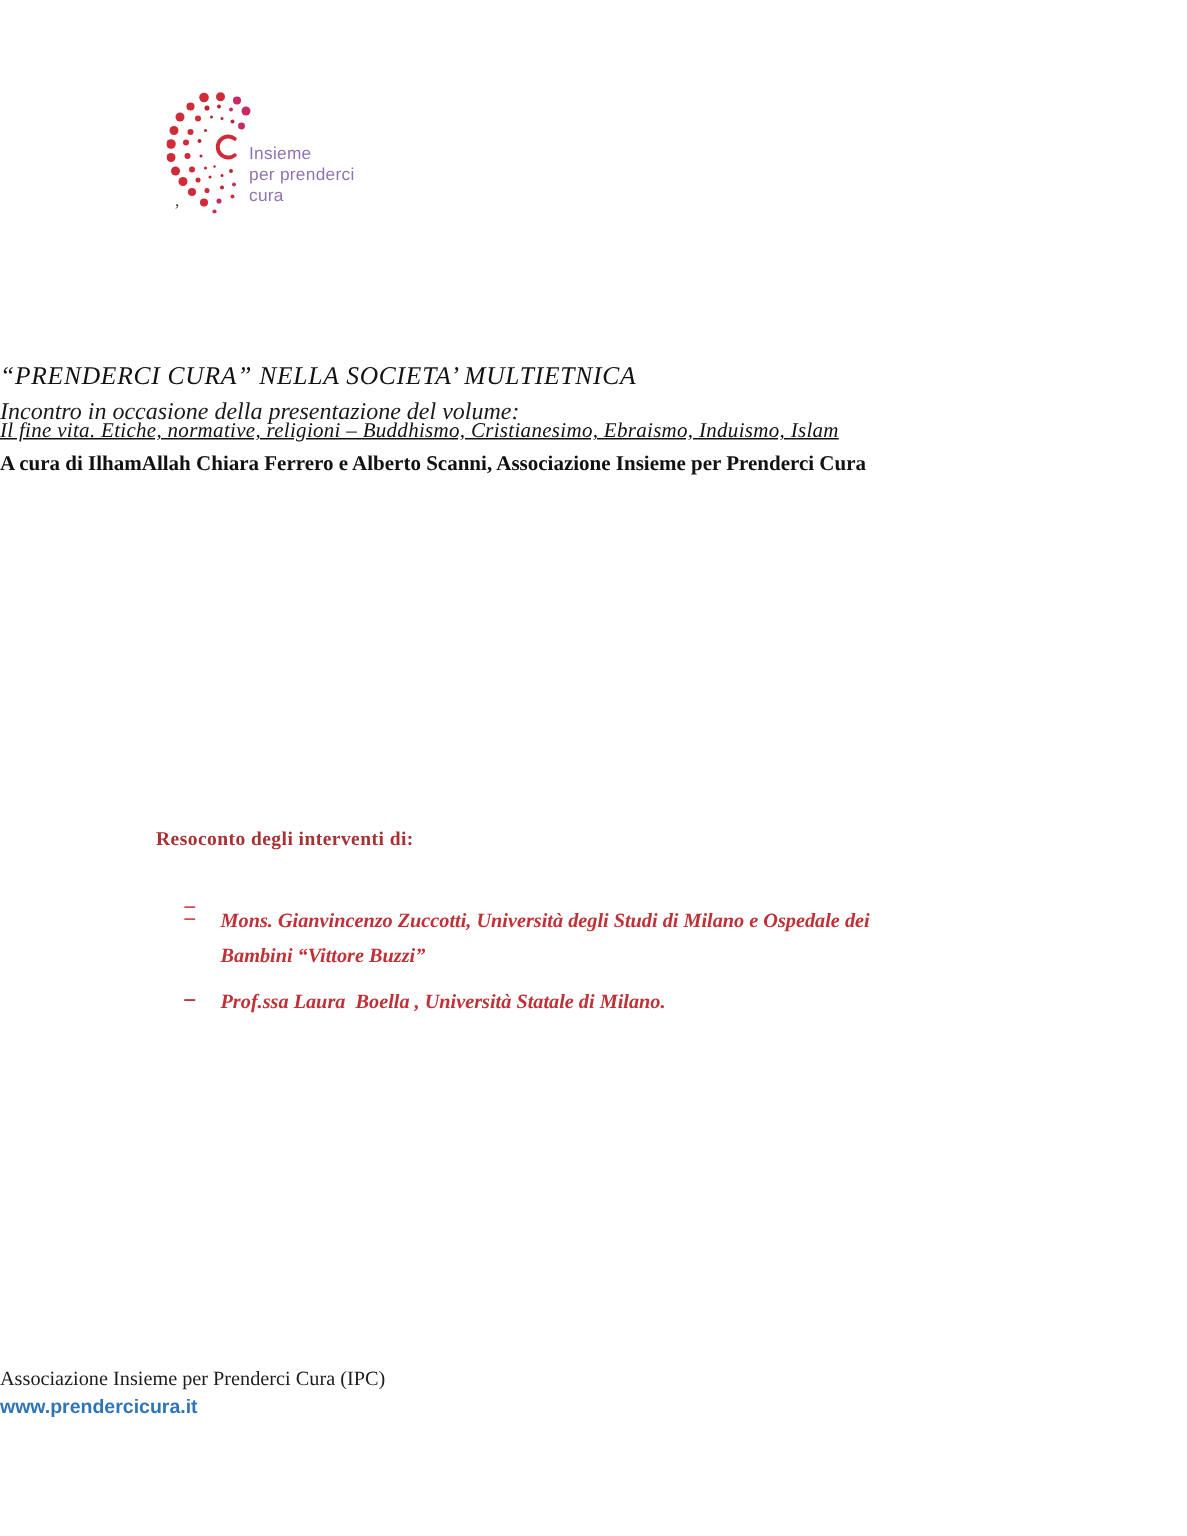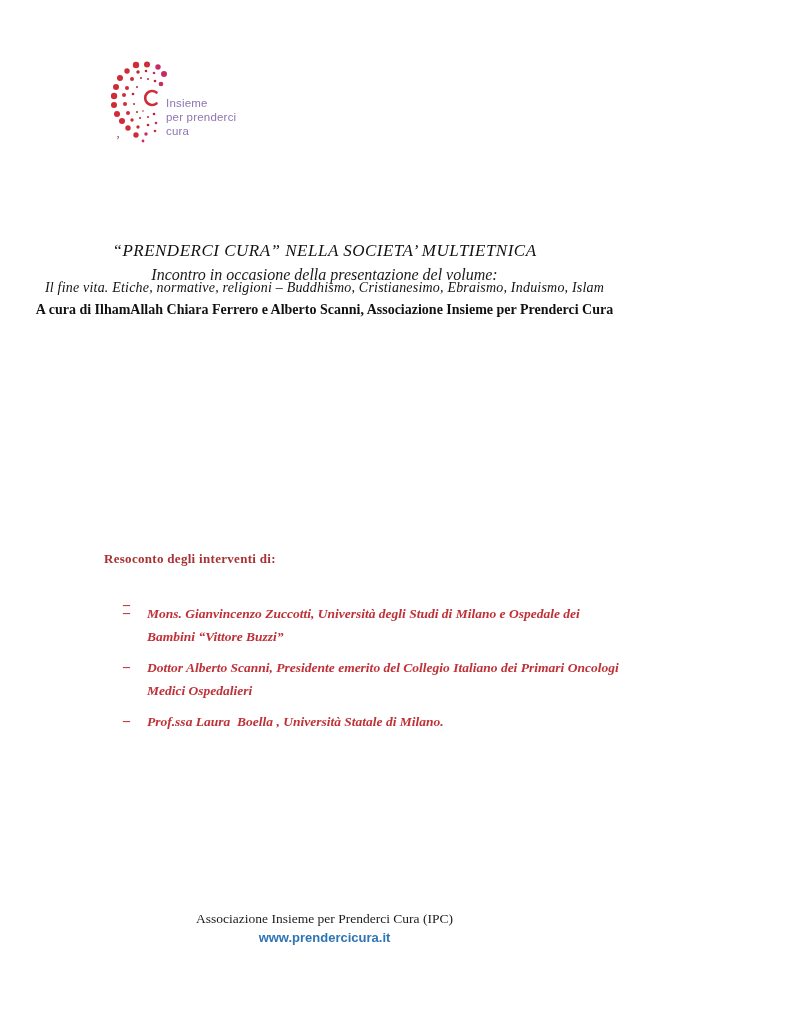--- a/index.html
+++ b/index.html
@@ -21,27 +21,27 @@
     font-size: 11.5px; line-height: 14px;
     color: #8f74b3; letter-spacing: 0.2px;
   }
   .logo-text span { display: block; }
   .stray-mark {
     position: absolute; left: 116px; top: 133px;
     font-size: 12px; color: #555555;
   }
 
   
-  .centered { position: absolute; left: 0; width: 649px; text-align: center; }
+  .centered { position: absolute; left: 0; width: 649px; }
   .doc-title {
     top: 241px; font-style: italic; font-size: 17px;
     letter-spacing: 0.5px; color: #121212;
   }
   .doc-subtitle { top: 266px; font-style: italic; font-size: 16px; color: #1a1a1a; }
-  .doc-volume { top: 280px; font-style: italic; font-size: 14px; color: #121212; letter-spacing: 0.2px; }
+  .doc-volume { top: 280px; font-style: italic; font-size: 14px; color: #121212; letter-spacing: 0.2px; text-decoration: underline; }
   .doc-curators { top: 302px; font-weight: bold; font-size: 14px; color: #111111; }
 
   
   .report-heading {
     position: absolute; left: 104px; top: 551px;
     font-weight: bold; font-size: 13px;
     color: #a93134; letter-spacing: 0.3px;
   }
   .speakers {
     position: absolute; left: 147px; top: 594px; width: 580px;
@@ -138,22 +138,20 @@
     <li class="speaker">
       <span class="bullet-dash">–</span>
     </li>
     <li class="speaker">
       <span class="bullet-dash">–</span>
       <span class="speaker-text">Mons. Gianvincenzo Zuccotti, Università degli Studi di Milano e Ospedale dei
 Bambini “Vittore Buzzi”</span>
     </li>
     <li class="speaker">
       <span class="bullet-dash">–</span>
-      <span class="speaker-text">Dottor Alberto Scanni, Presidente emerito del Collegio Italiano dei Primari Oncologi
-Medici Ospedalieri</span>
     </li>
     <li class="speaker">
       <span class="bullet-dash">–</span>
       <span class="speaker-text">Prof.ssa Laura  Boella , Università Statale di Milano.</span>
     </li>
   </ul>
 
   <div class="centered footer-website">www.prendercicura.it</div>
   <div class="centered footer-association">Associazione Insieme per Prenderci Cura (IPC)</div>
 

